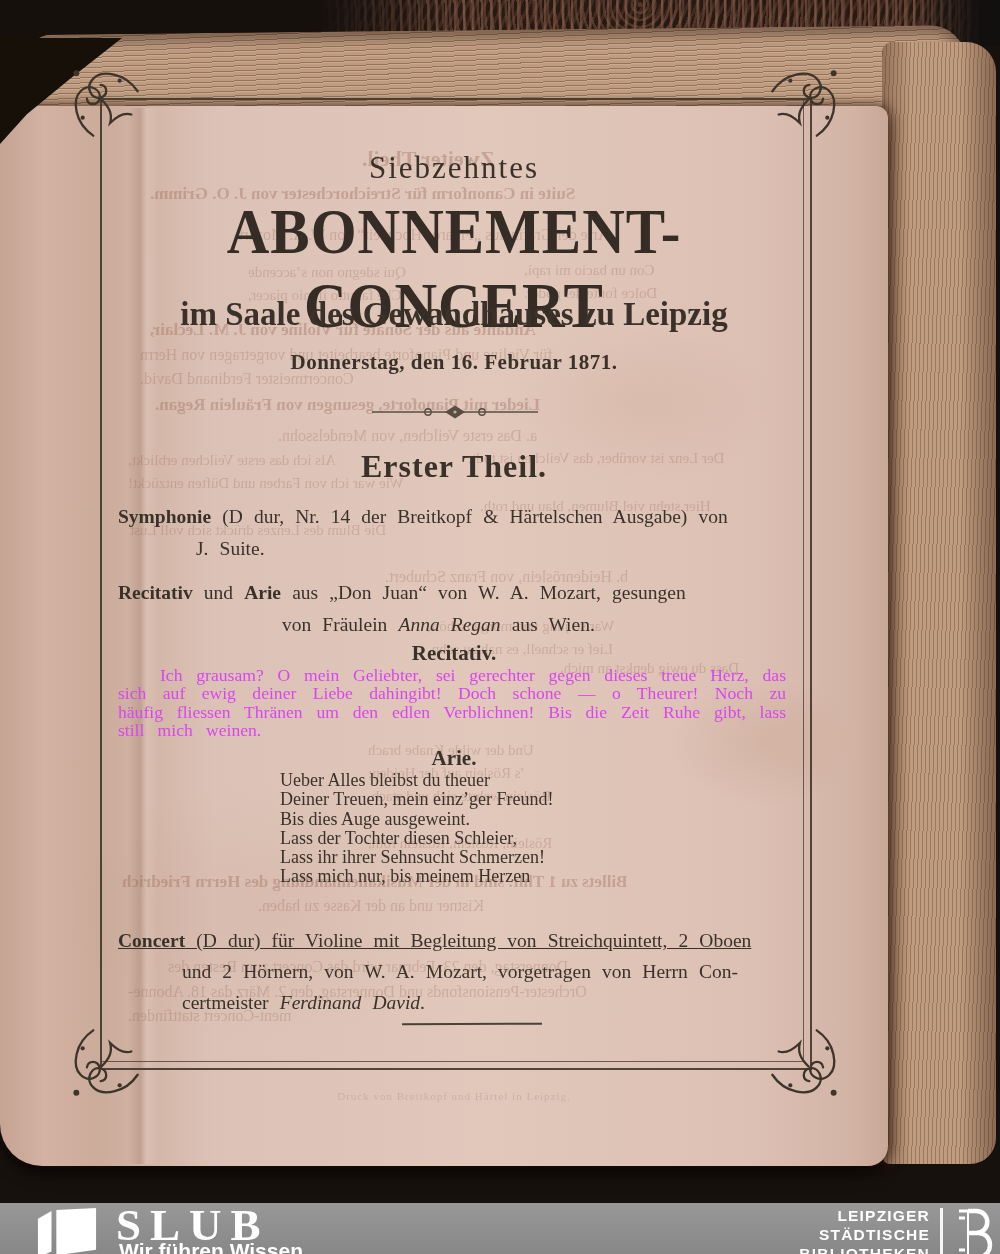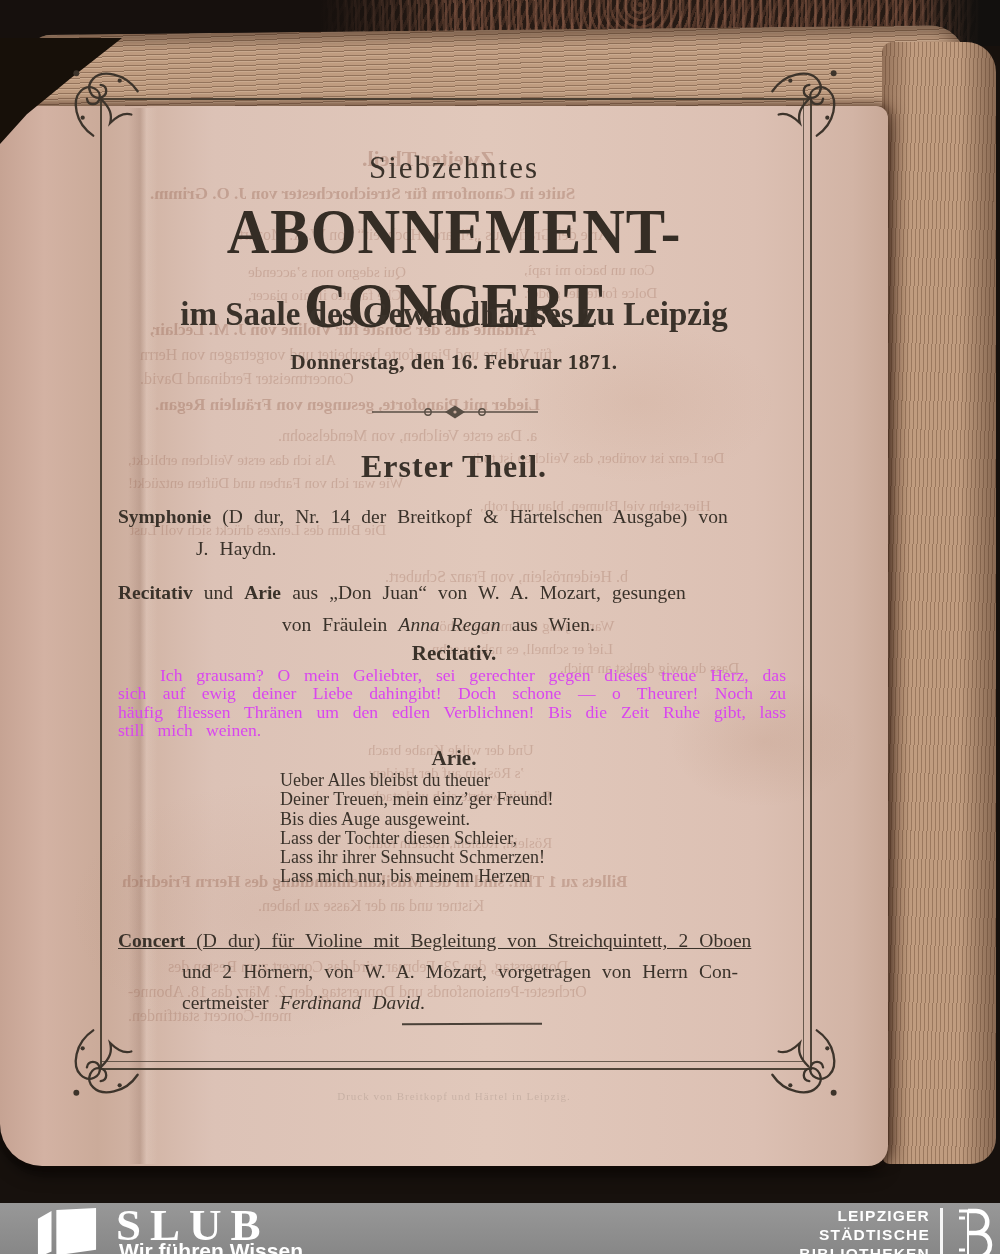--- a/index.html
+++ b/index.html
@@ -196,21 +196,21 @@
       <path d="M85,1.5 L95,8 L85,14.5 L75,8 Z" fill="#584e44"></path>
       <circle cx="85" cy="8" r="1.6" fill="#c9ab9c"></circle>
     </svg>
   </div>
 
   <div class="ink ctr part">Erster Theil.</div>
 
   <div class="ink prog sym1">
     <span class="lead">Symphonie</span><span> (D dur, Nr. 14 der Breitkopf &amp; Härtelschen Ausgabe) von</span>
   </div>
-  <div class="ink prog sym2">J. Haydn.</div>
+  <div class="ink prog sym2">J. Suite.</div>
 
   <div class="ink prog rec1">
     <span class="lead">Recitativ</span><span> und </span><span class="lead">Arie</span><span> aus „Don Juan“ von W. A. Mozart, gesungen</span>
   </div>
   <div class="ink prog rec2">
     <span>von Fräulein </span><span class="it">Anna Regan</span><span> aus Wien.</span>
   </div>
 
   <div class="ink ctr subhead rech">Recitativ.</div>
   <div class="ink recp">Ich grausam? O mein Geliebter, sei gerechter gegen dieses treue Herz, das sich auf ewig deiner Liebe dahingibt! Doch schone — o Theurer! Noch zu häufig fliessen Thränen um den edlen Verblichnen! Bis die Zeit Ruhe gibt, lass still mich weinen.</div>

